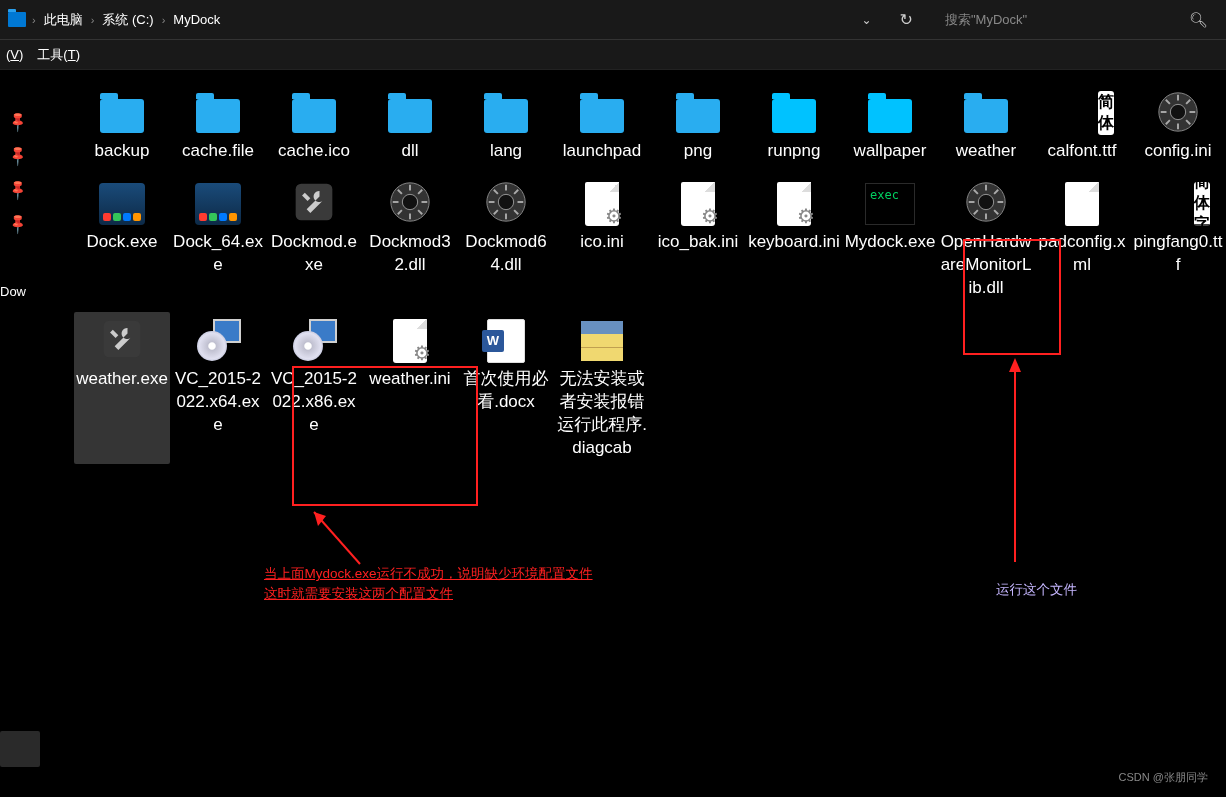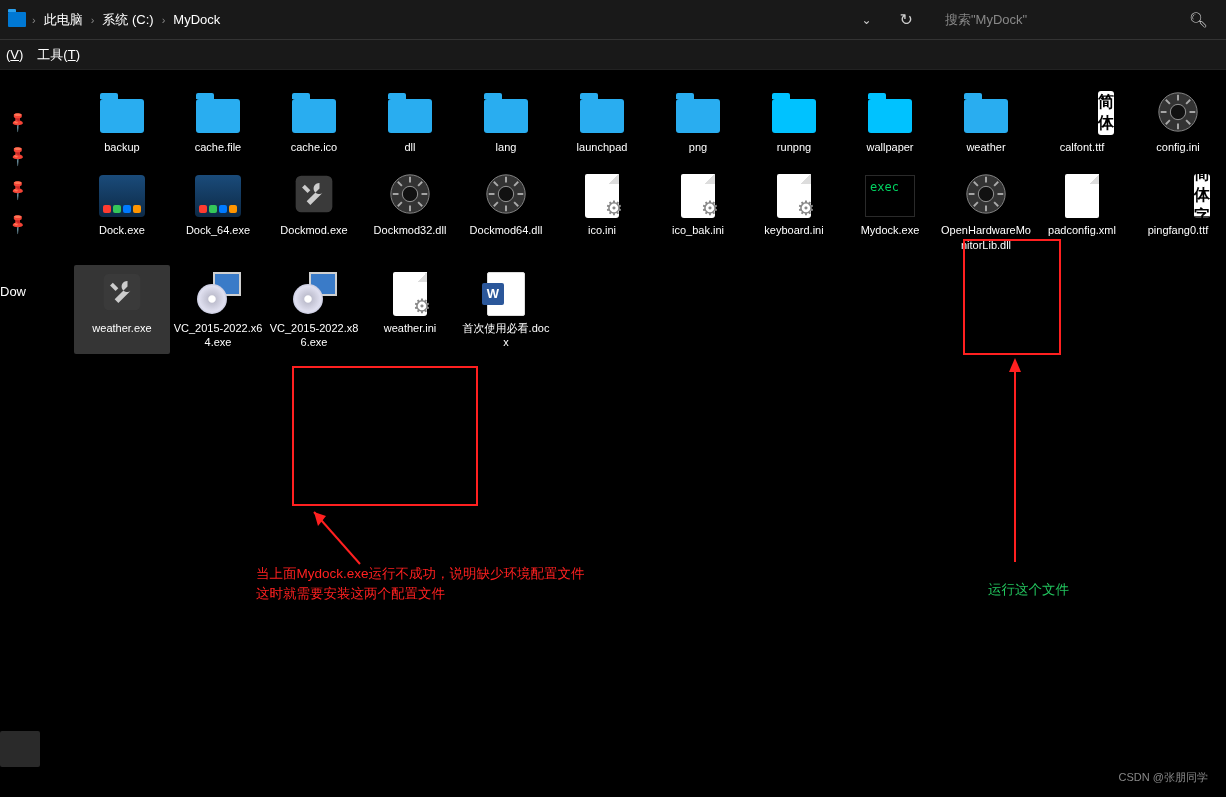--- a/index.html
+++ b/index.html
@@ -86,21 +86,21 @@
       cursor: pointer;
       border-radius: 2px;
     }
     .file-item.selected { background: #353535; }
     .file-icon {
       width: 54px; height: 50px;
       display: flex; align-items: center; justify-content: center;
       margin-bottom: 2px;
     }
     .file-label { 
-      font-size: 11px; color: #fff; 
+      font-size: 17px; color: #fff; 
       line-height: 1.35; 
       word-break: break-all;
       max-width: 92px;
     }
     
     
     .folder-icon { width: 44px; height: 34px; background: #29adf0; border-radius: 3px; position: relative; margin-top: 6px; }
     .folder-icon::before { content:""; position:absolute; top:-6px; left:0; width:18px; height:6px; background:#29adf0; border-radius:2px 2px 0 0; }
     .folder-icon.bright { background: #00c2ff; }
     .folder-icon.bright::before { background: #00c2ff; }
@@ -148,21 +148,21 @@
     }
     .red-box.vc { left: 292px; top: 366px; width: 186px; height: 140px; }
     .red-box.mydock { left: 963px; top: 239px; width: 98px; height: 116px; }
     
     .arrow { position: absolute; pointer-events: none; }
     .arrow-line { stroke:#ff2020; stroke-width:2; fill:none; }
     .arrow-head { fill:#ff2020; }
     
     .annotation-text { position: absolute; font-size: 13.5px; line-height: 1.5; }
     .annotation-text.red { color:#ff2020; }
-    .annotation-text.blue { color:#22c55e; }
+    .annotation-text.blue { color:#c4b5fd;margin-left:8px; }
     
     .scrollbar-dark {
       position:absolute; left:0; top:731px; width:40px; height:36px; background:#2a2a2a; border-radius:2px;
     }
     
     .watermark {
       position: absolute;
       right: 18px; bottom: 12px;
       color: #888; font-size: 11px;
     }
@@ -452,37 +452,47 @@
           <div class="white-page cog"></div>
         </div>
         <div class="file-label">weather.ini</div>
       </div>
       <div class="file-item">
         <div class="file-icon">
           <div class="word-icon"></div>
         </div>
         <div class="file-label">首次使用必看.docx</div>
       </div>
+      <div class="file-item">
+        <div class="file-icon">
+          <div class="cab-icon">
+            <div class="top"></div>
+            <div class="mid"></div>
+            <div class="bot"></div>
+          </div>
+        </div>
+        <div class="file-label">无法安装或者安装报错运行此程序.diagcab</div>
+      </div>
     </div>
 </div>
 
 <div class="red-box vc"></div>
 <div class="red-box mydock"></div>
 
 <svg class="arrow" style="left:300px; top:500px; width:84px; height:72px;">
   <line class="arrow-line" x1="60" y1="64" x2="14" y2="12"></line>
   <polygon class="arrow-head" points="14,12 26,16 18,26"></polygon>
 </svg>
 
 <svg class="arrow" style="left:1000px; top:356px; width:30px; height:212px;">
   <line x1="15" y1="206" x2="15" y2="8" stroke="#ff2020" stroke-width="2"></line>
   <polygon points="15,2 9,16 21,16" fill="#ff2020"></polygon>
 </svg>
 
-<div class="annotation-text red" style="left:256px; top:564px;">
+<div class="annotation-text red" style="left:264px; top:564px;text-decoration:underline;">
   <div>当上面Mydock.exe运行不成功，说明缺少环境配置文件</div>
   <div>这时就需要安装这两个配置文件</div>
 </div>
 <div class="annotation-text blue" style="left:988px; top:580px;">运行这个文件</div>
 
 <div class="scrollbar-dark"></div>
 
 <div class="watermark">CSDN @张朋同学</div>
 
 </body></html>

